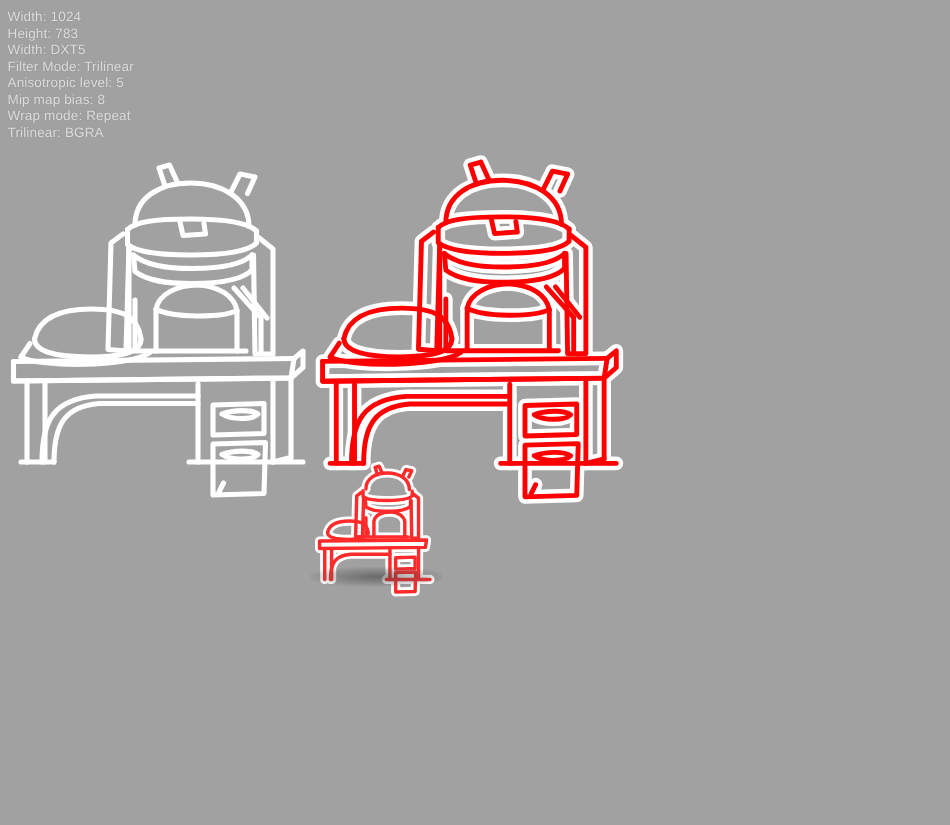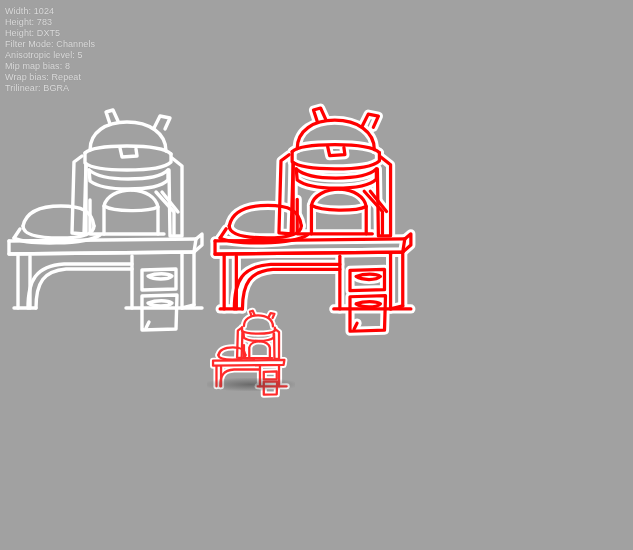--- a/index.html
+++ b/index.html
@@ -50,25 +50,25 @@
   }
 </style>
 </head>
 <body>
 
 <div id="viewport">
 
   <div id="texture-info">
     <div class="info-line">Width: 1024</div>
     <div class="info-line">Height: 783</div>
-    <div class="info-line">Height: DXT5</div>
-    <div class="info-line">Filter Mode: Channels</div>
+    <div class="info-line">Width: DXT5</div>
+    <div class="info-line">Filter Mode: Trilinear</div>
     <div class="info-line">Anisotropic level: 5</div>
     <div class="info-line">Mip map bias: 8</div>
-    <div class="info-line">Wrap bias: Repeat</div>
+    <div class="info-line">Wrap mode: Repeat</div>
     <div class="info-line">Trilinear: BGRA</div>
   </div>
 
   <div class="sketch" id="sketch-white">
     <svg viewBox="0 0 205 205" width="205" height="205">
       <g id="art-white" fill="none" stroke="#ffffff" stroke-width="3.4" stroke-linecap="round" stroke-linejoin="round">
 
         <path d="M84 42 C84 24, 100 14, 121 14 C143 14, 160 25, 160 43"></path>
 
         <path d="M79 45 C84 40, 96 38, 121 38 C147 38, 160 41, 165 46"></path>

